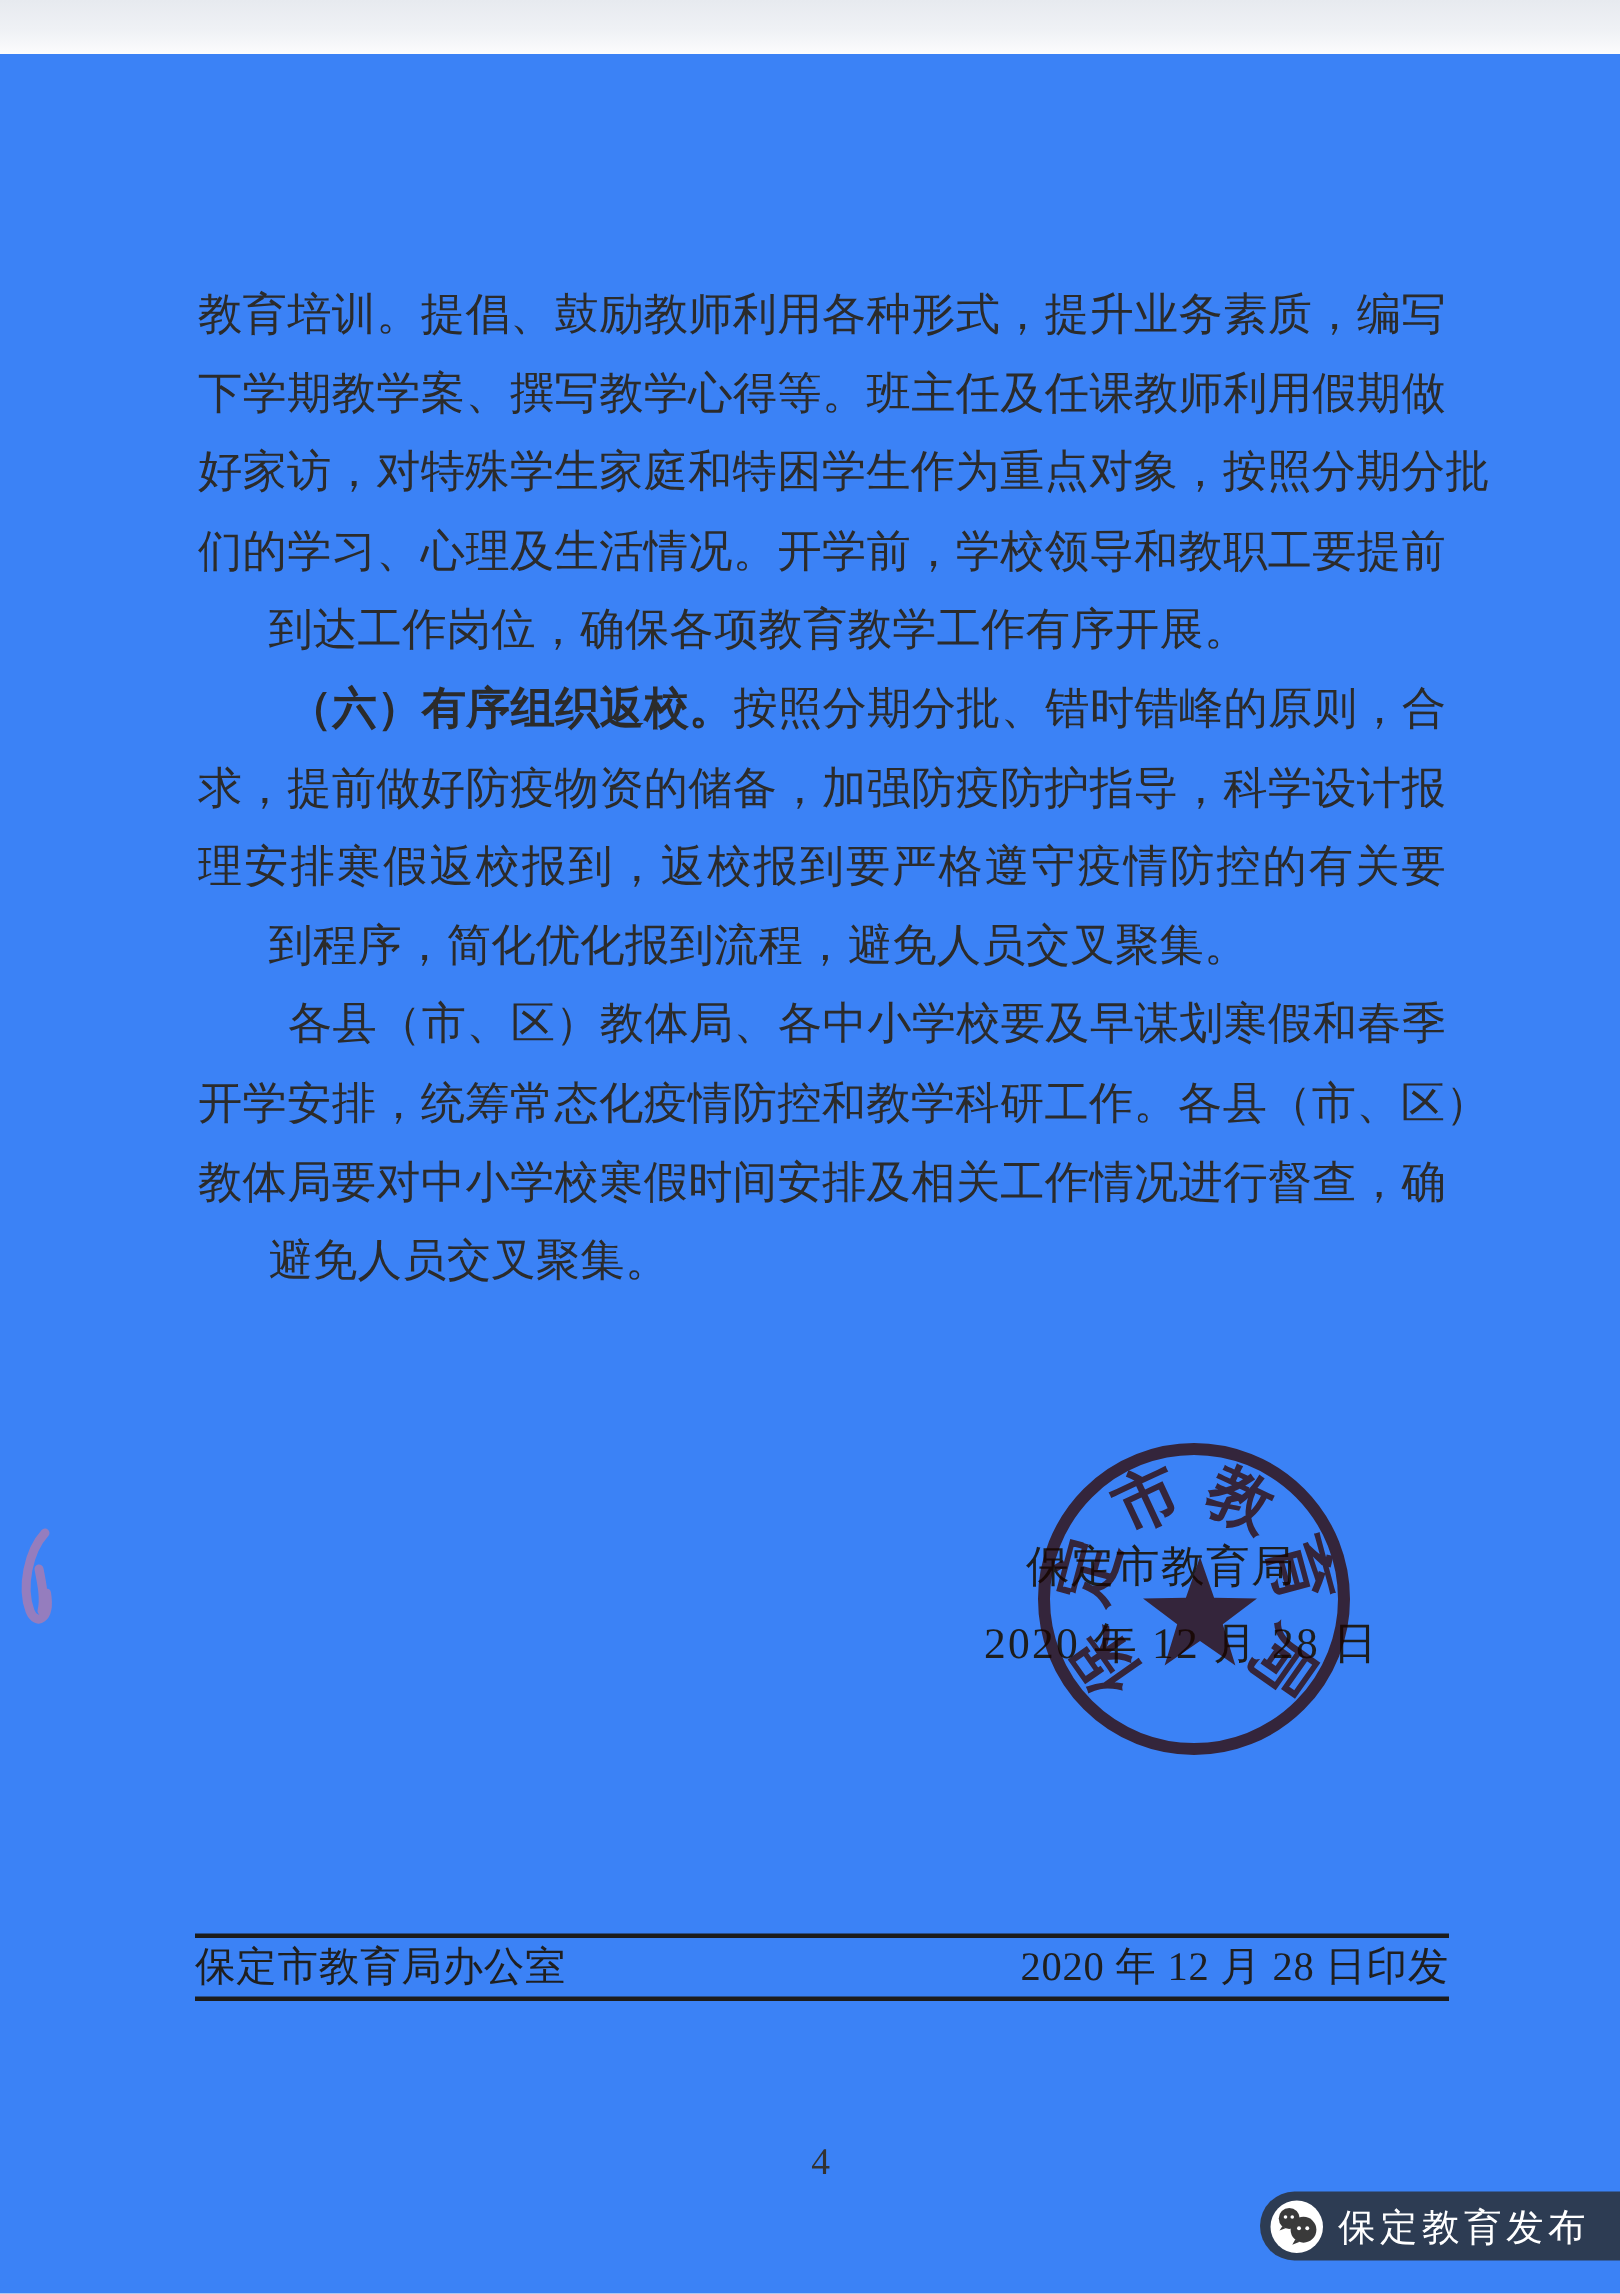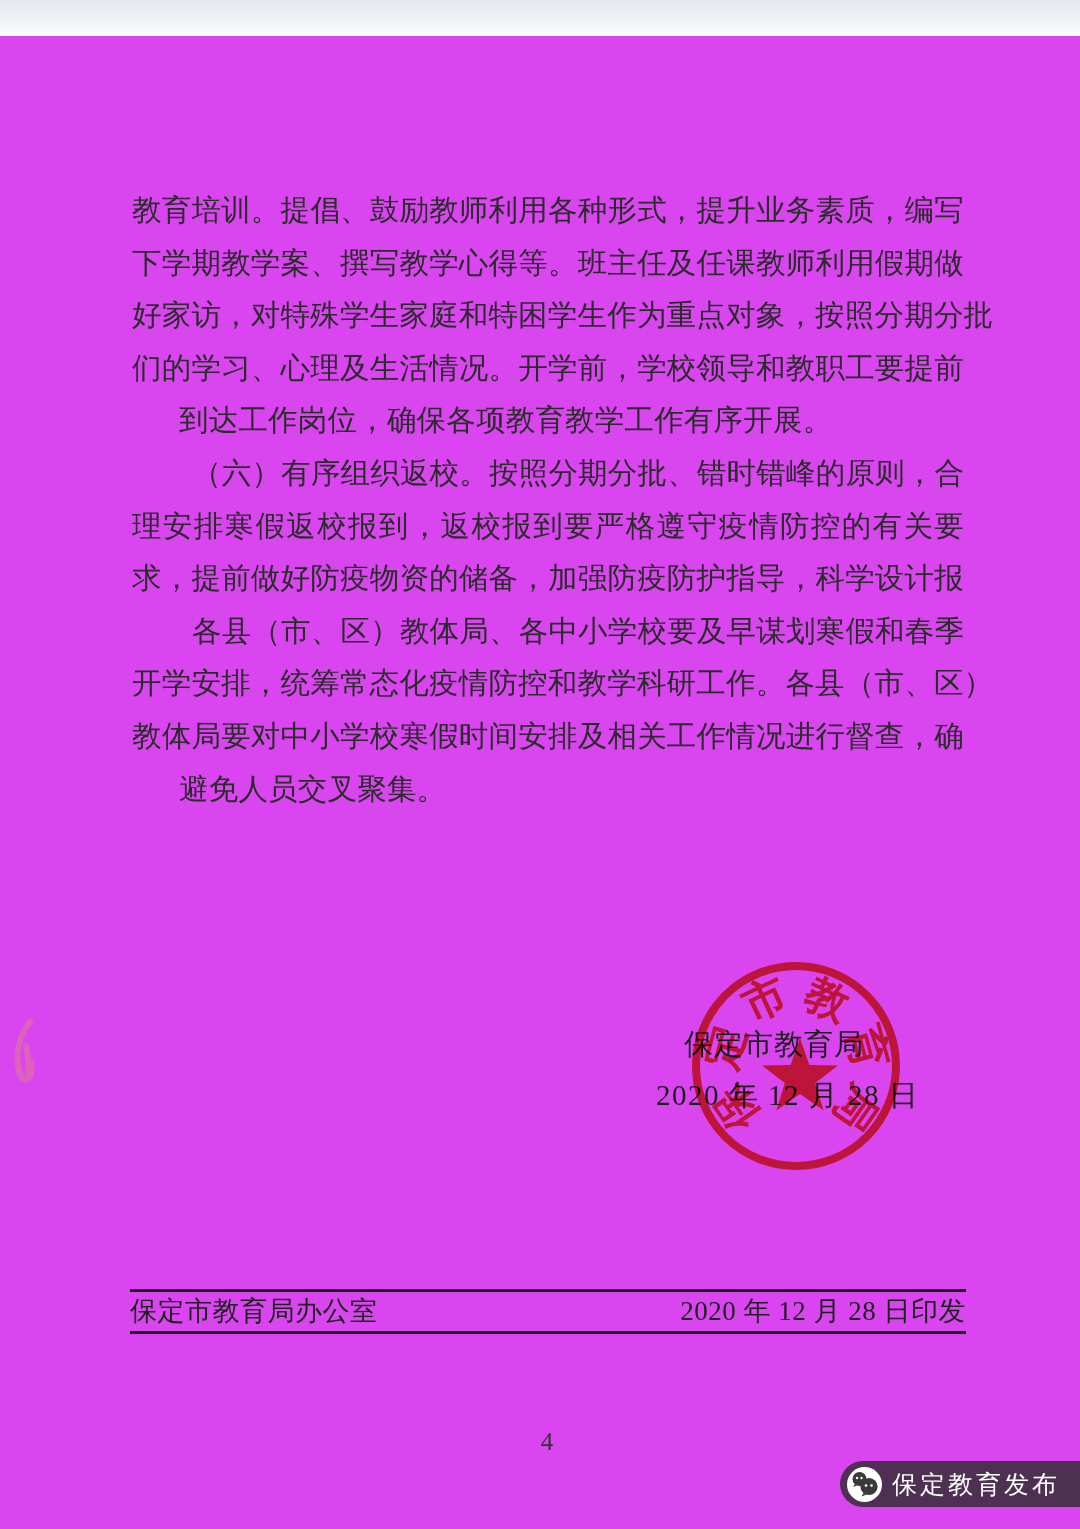--- a/index.html
+++ b/index.html
@@ -1,19 +1,19 @@
 <!DOCTYPE html>
 <html><head>
 <meta charset="utf-8">
 <style>
   html,body{margin:0;padding:0;background:#e9e9e9;}
   .page{
     position:relative;
     width:1080px;height:1529px;
-    background:#d946ef;
+    background:#3b82f6;
     overflow:hidden;
     font-family:"Liberation Serif","DejaVu Serif",serif;
     color:#2b2b2b;
   }
   .scan-band{
     position:absolute;left:0;top:0;width:100%;height:36px;
     background:linear-gradient(180deg,#e7eaef 0%,#eff1f5 55%,#fcfcfd 100%);
   }
   
   .body-text{
@@ -21,21 +21,21 @@
     font-size:29.5px;
   }
   .line{
     height:52.6px;line-height:52.6px;
     text-align:justify;text-align-last:justify;
     letter-spacing:.2px;
     white-space:nowrap;
   }
   .line.para-end{text-align-last:left;margin-left:47px;}
   .line.indent{padding-left:60px;box-sizing:border-box;}
-  .bold{font-weight:400;}
+  .bold{font-weight:700;}
   
   .sig{position:absolute;font-size:29px;letter-spacing:1px;color:#1d1d1d;}
   .sig.issuer{left:684px;top:1025px;}
   .sig.date{left:656px;top:1076px;letter-spacing:1.5px;}
   
   .seal{
     position:absolute;left:686px;top:956px;width:220px;height:220px;
     mix-blend-mode:multiply;opacity:.92;
   }
   .seal text{
@@ -83,22 +83,23 @@
   <div class="scan-band"></div>
 
   <div class="body-text">
     <div class="line">教育培训。提倡、鼓励教师利用各种形式，提升业务素质，编写</div>
     <div class="line">下学期教学案、撰写教学心得等。班主任及任课教师利用假期做</div>
     <div class="line">好家访，对特殊学生家庭和特困学生作为重点对象，按照分期分批</div>
     <div class="line">们的学习、心理及生活情况。开学前，学校领导和教职工要提前</div>
     <div class="line para-end">到达工作岗位，确保各项教育教学工作有序开展。</div>
 
     <div class="line indent"><span class="bold">（六）有序组织返校。</span><span>按照分期分批、错时错峰的原则，合</span></div>
+    <div class="line">求，提前做好防疫物资的储备，加强防疫防护指导，科学设计报</div>
     <div class="line">理安排寒假返校报到，返校报到要严格遵守疫情防控的有关要</div>
-    <div class="line">求，提前做好防疫物资的储备，加强防疫防护指导，科学设计报</div>
+    <div class="line para-end">到程序，简化优化报到流程，避免人员交叉聚集。</div>
 
     <div class="line indent">各县（市、区）教体局、各中小学校要及早谋划寒假和春季</div>
     <div class="line">开学安排，统筹常态化疫情防控和教学科研工作。各县（市、区）</div>
     <div class="line">教体局要对中小学校寒假时间安排及相关工作情况进行督查，确</div>
     <div class="line para-end">避免人员交叉聚集。</div>
   </div>
 
   <div class="sig issuer">保定市教育局</div>
   <div class="sig date">2020 年 12 月 28 日</div>
 

